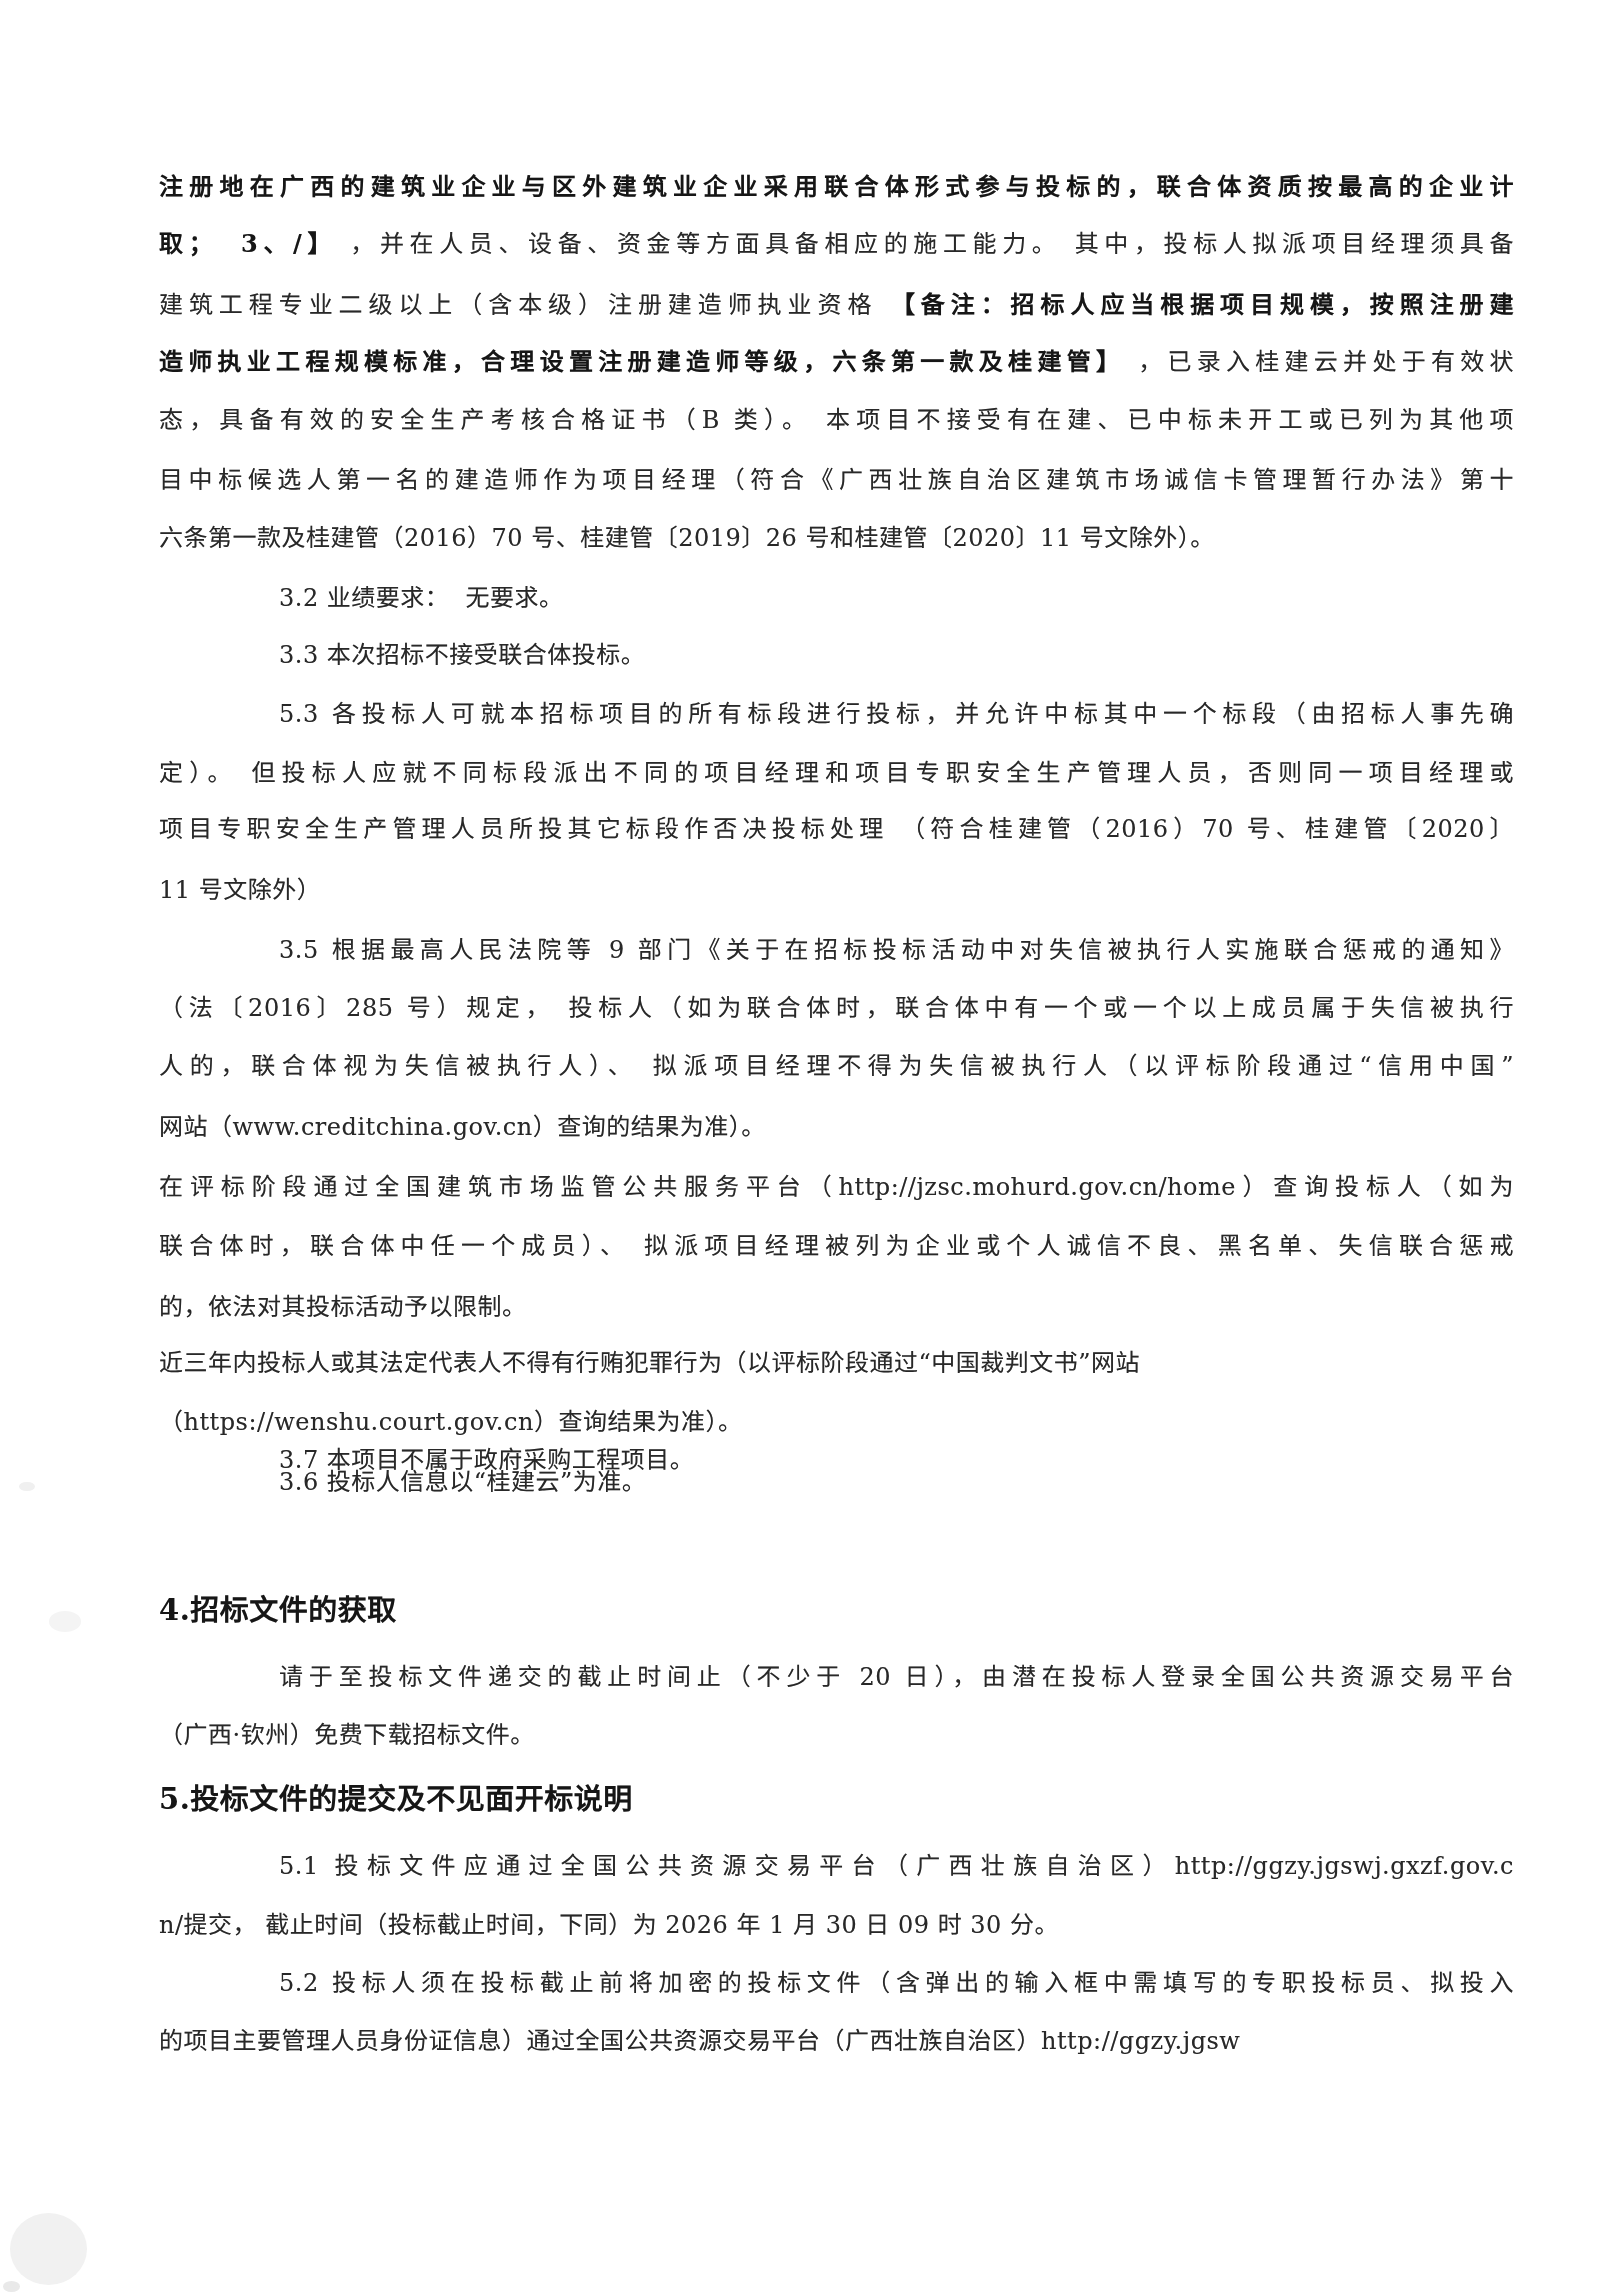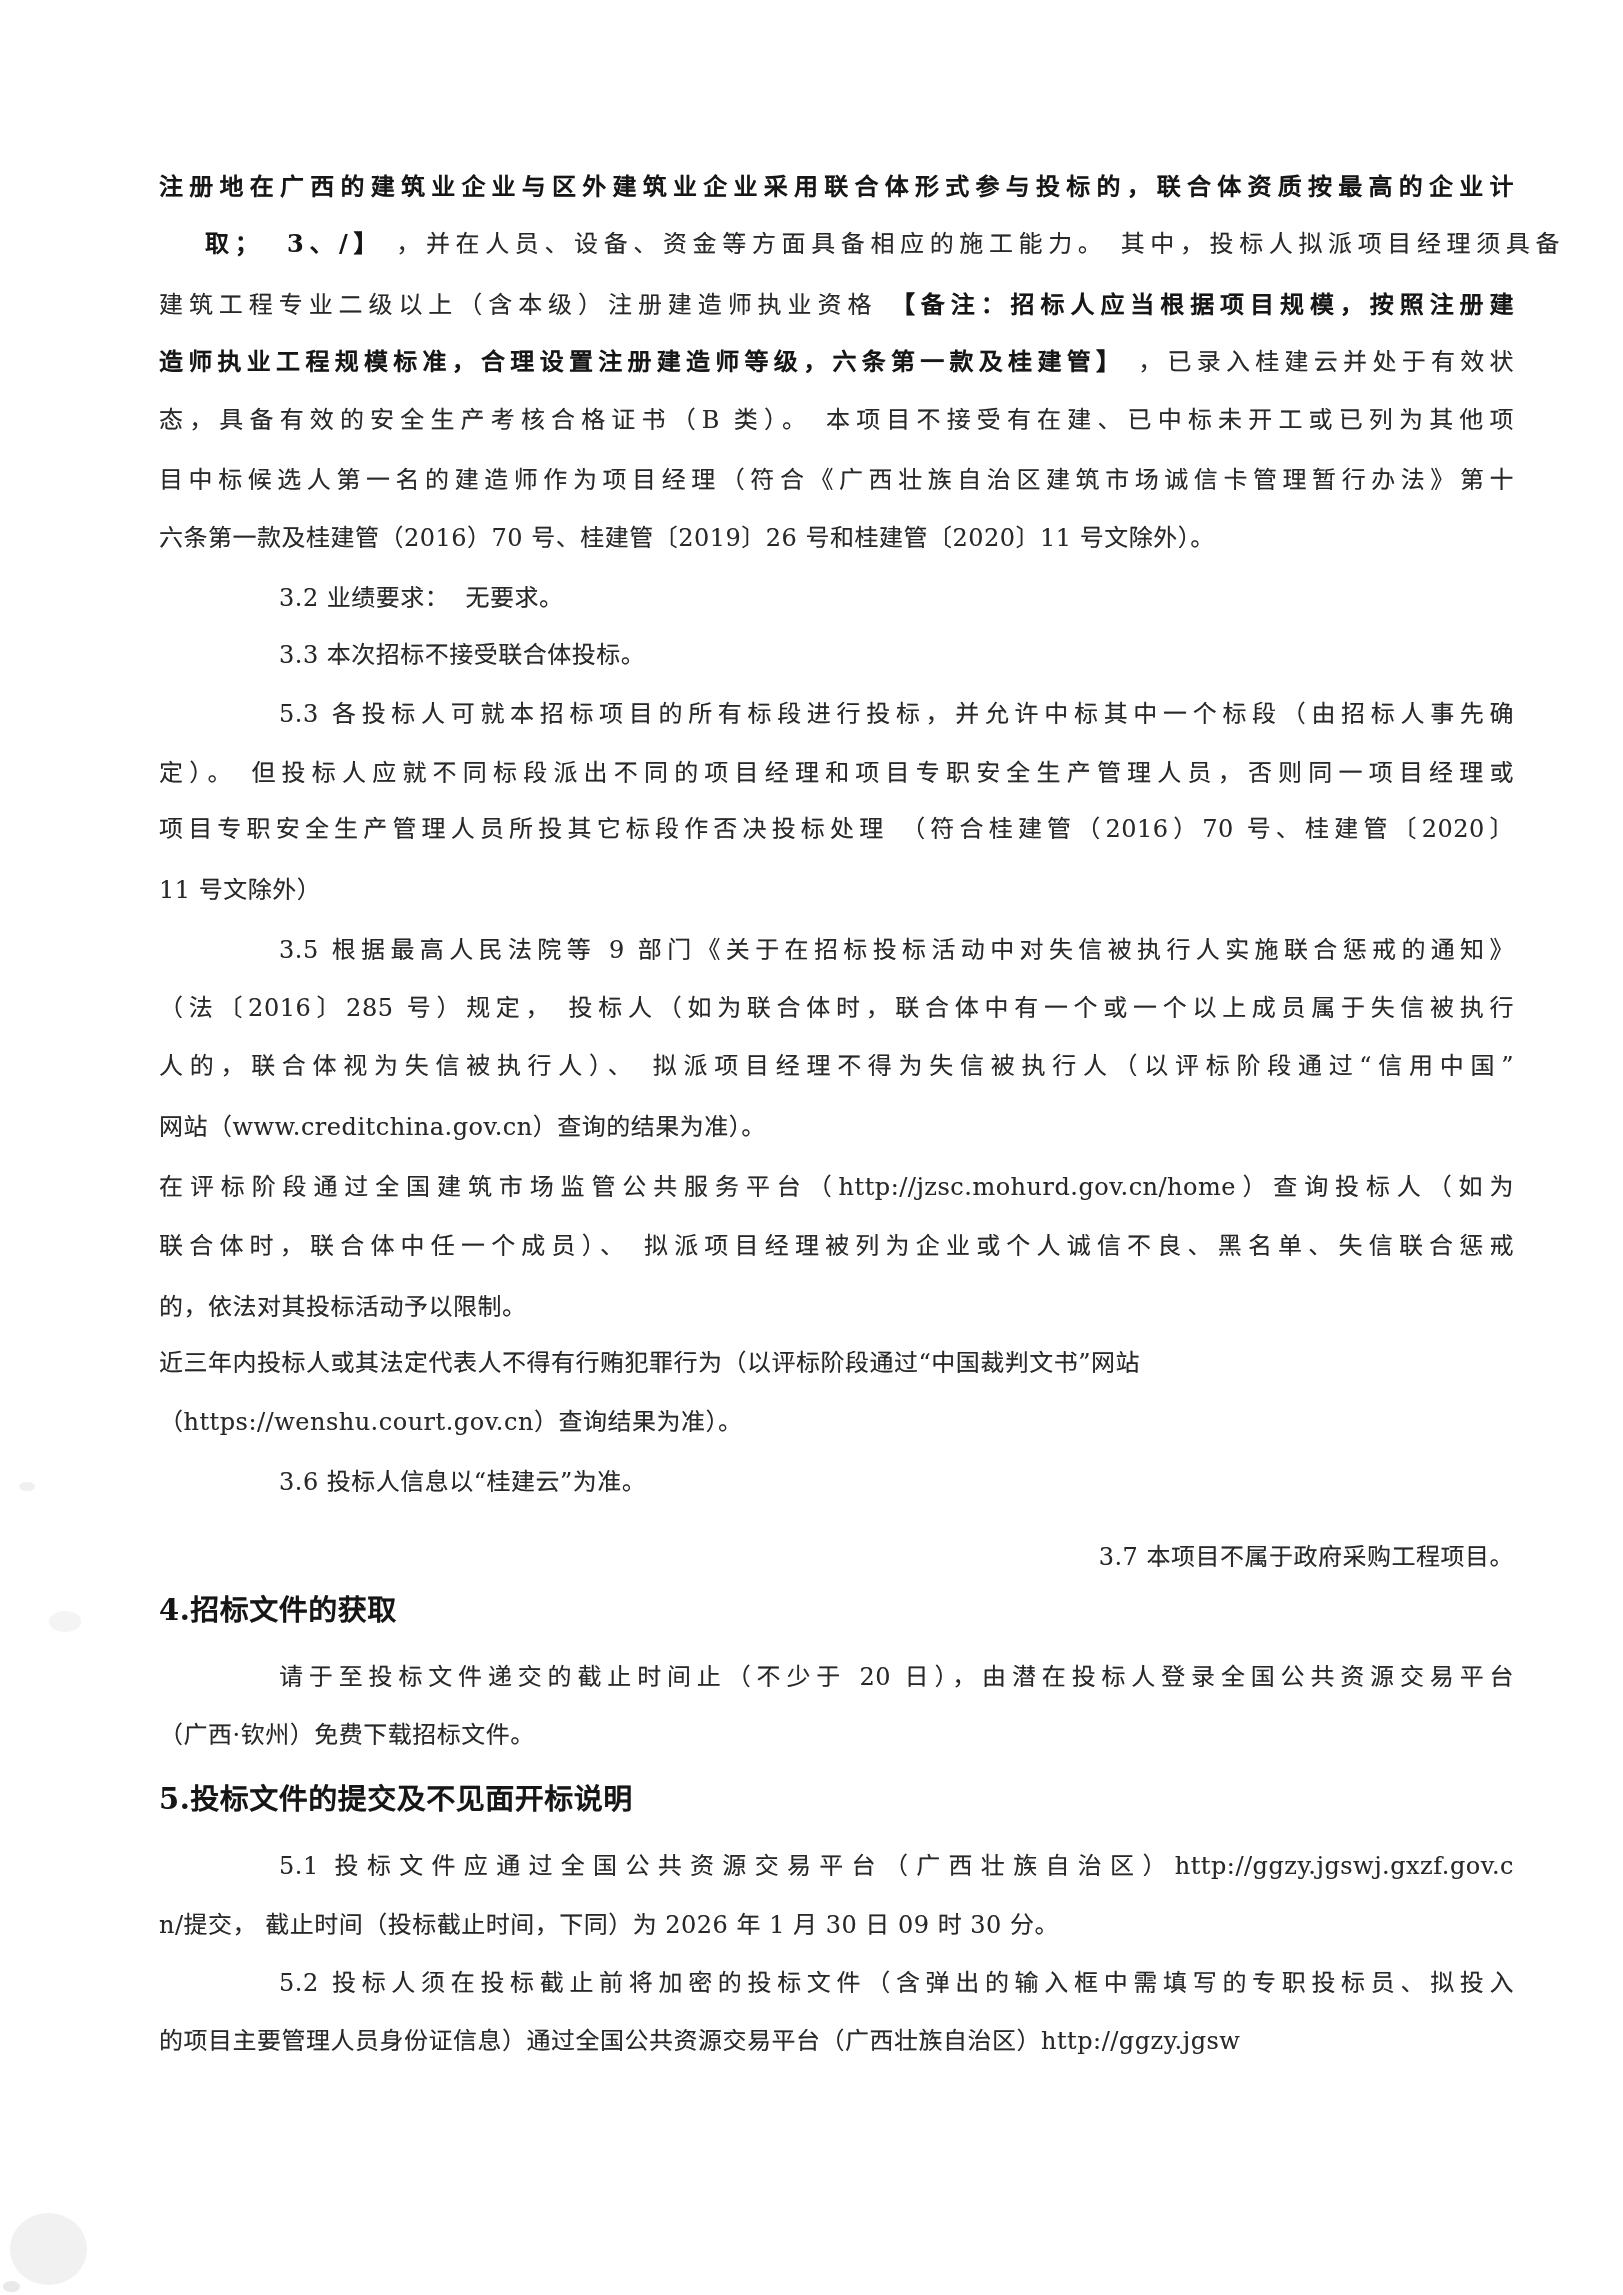--- a/index.html
+++ b/index.html
@@ -56,21 +56,21 @@
     border-radius: 50%;
     pointer-events: none;
   }
 </style>
 </head>
 <body>
 
 <main class="page">
   <section id="doc-body">
       <div class="line justify" style="top: 158px;"><span class="run b">注册地在广西的建筑业企业与区外建筑业企业采用联合体形式参与投标的，联合体资质按最高的企业计</span></div>
-      <div class="line justify" style="top: 215px; margin-left: 46px;"><span class="run b">取；  3、/】</span><span class="run"> ，并在人员、设备、资金等方面具备相应的施工能力。 其中，投标人拟派项目经理须具备</span></div>
+      <div class="line justify" style="top: 215px;"><span class="run b">取；  3、/】</span><span class="run"> ，并在人员、设备、资金等方面具备相应的施工能力。 其中，投标人拟派项目经理须具备</span></div>
       <div class="line justify" style="top: 276px;"><span class="run">建筑工程专业二级以上（含本级）注册建造师执业资格 </span><span class="run b">【备注：招标人应当根据项目规模，按照注册建</span></div>
       <div class="line justify" style="top: 333px;"><span class="run b">造师执业工程规模标准，合理设置注册建造师等级，六条第一款及桂建管】</span><span class="run"> ，已录入桂建云并处于有效状</span></div>
       <div class="line justify" style="top: 392px;"><span class="run">态，具备有效的安全生产考核合格证书（B 类）。 本项目不接受有在建、已中标未开工或已列为其他项</span></div>
       <div class="line justify" style="top: 452px;"><span class="run">目中标候选人第一名的建造师作为项目经理（符合《广西壮族自治区建筑市场诚信卡管理暂行办法》第十</span></div>
       <div class="line" style="top: 510px;"><span class="run">六条第一款及桂建管（2016）70 号、桂建管〔2019〕26 号和桂建管〔2020〕11 号文除外）。</span></div>
       <div class="line indent" style="top: 570px;"><span class="run">3.2 业绩要求：  无要求。</span></div>
       <div class="line indent" style="top: 627px;"><span class="run">3.3 本次招标不接受联合体投标。</span></div>
       <div class="line justify indent" style="top: 686px;"><span class="run">5.3 各投标人可就本招标项目的所有标段进行投标，并允许中标其中一个标段（由招标人事先确</span></div>
       <div class="line justify" style="top: 745px;"><span class="run">定）。 但投标人应就不同标段派出不同的项目经理和项目专职安全生产管理人员，否则同一项目经理或</span></div>
       <div class="line justify" style="top: 801px;"><span class="run">项目专职安全生产管理人员所投其它标段作否决投标处理 （符合桂建管（2016）70 号、桂建管〔2020〕</span></div>
@@ -78,21 +78,21 @@
       <div class="line justify indent" style="top: 922px;"><span class="run">3.5 根据最高人民法院等 9 部门《关于在招标投标活动中对失信被执行人实施联合惩戒的通知》</span></div>
       <div class="line justify" style="top: 980px;"><span class="run">（法〔2016〕285 号）规定， 投标人（如为联合体时，联合体中有一个或一个以上成员属于失信被执行</span></div>
       <div class="line justify" style="top: 1038px;"><span class="run">人的，联合体视为失信被执行人）、 拟派项目经理不得为失信被执行人（以评标阶段通过“信用中国”</span></div>
       <div class="line" style="top: 1099px;"><span class="run">网站（www.creditchina.gov.cn）查询的结果为准）。</span></div>
       <div class="line justify" style="top: 1159px;"><span class="run">在评标阶段通过全国建筑市场监管公共服务平台（http://jzsc.mohurd.gov.cn/home）查询投标人（如为</span></div>
       <div class="line justify" style="top: 1218px;"><span class="run">联合体时，联合体中任一个成员）、 拟派项目经理被列为企业或个人诚信不良、黑名单、失信联合惩戒</span></div>
       <div class="line" style="top: 1279px;"><span class="run">的，依法对其投标活动予以限制。</span></div>
       <div class="line" style="top: 1335px;"><span class="run">近三年内投标人或其法定代表人不得有行贿犯罪行为（以评标阶段通过“中国裁判文书”网站</span></div>
       <div class="line" style="top: 1394px;"><span class="run">（https://wenshu.court.gov.cn）查询结果为准）。</span></div>
       <div class="line indent" style="top: 1454px;"><span class="run">3.6 投标人信息以“桂建云”为准。</span></div>
-      <div class="line indent" style="top: 1529px; text-align: right;"><span class="run">3.7 本项目不属于政府采购工程项目。</span></div>
+      <div class="line indent" style="top: 1432px;"><span class="run">3.7 本项目不属于政府采购工程项目。</span></div>
       <div class="line heading" style="top: 1582px;"><span class="run b">4.招标文件的获取</span></div>
       <div class="line justify indent" style="top: 1649px;"><span class="run">请于至投标文件递交的截止时间止（不少于 20 日），由潜在投标人登录全国公共资源交易平台</span></div>
       <div class="line" style="top: 1707px;"><span class="run">（广西·钦州）免费下载招标文件。</span></div>
       <div class="line heading" style="top: 1771px;"><span class="run b">5.投标文件的提交及不见面开标说明</span></div>
       <div class="line justify indent" style="top: 1838px;"><span class="run">5.1 投标文件应通过全国公共资源交易平台（广西壮族自治区）http://ggzy.jgswj.gxzf.gov.c</span></div>
       <div class="line" style="top: 1897px;"><span class="run">n/提交， 截止时间（投标截止时间，下同）为 2026 年 1 月 30 日 09 时 30 分。</span></div>
       <div class="line justify indent" style="top: 1955px;"><span class="run">5.2 投标人须在投标截止前将加密的投标文件（含弹出的输入框中需填写的专职投标员、拟投入</span></div>
       <div class="line" style="top: 2013px;"><span class="run">的项目主要管理人员身份证信息）通过全国公共资源交易平台（广西壮族自治区）http://ggzy.jgsw</span></div>
     </section>
   <div id="artifacts">

